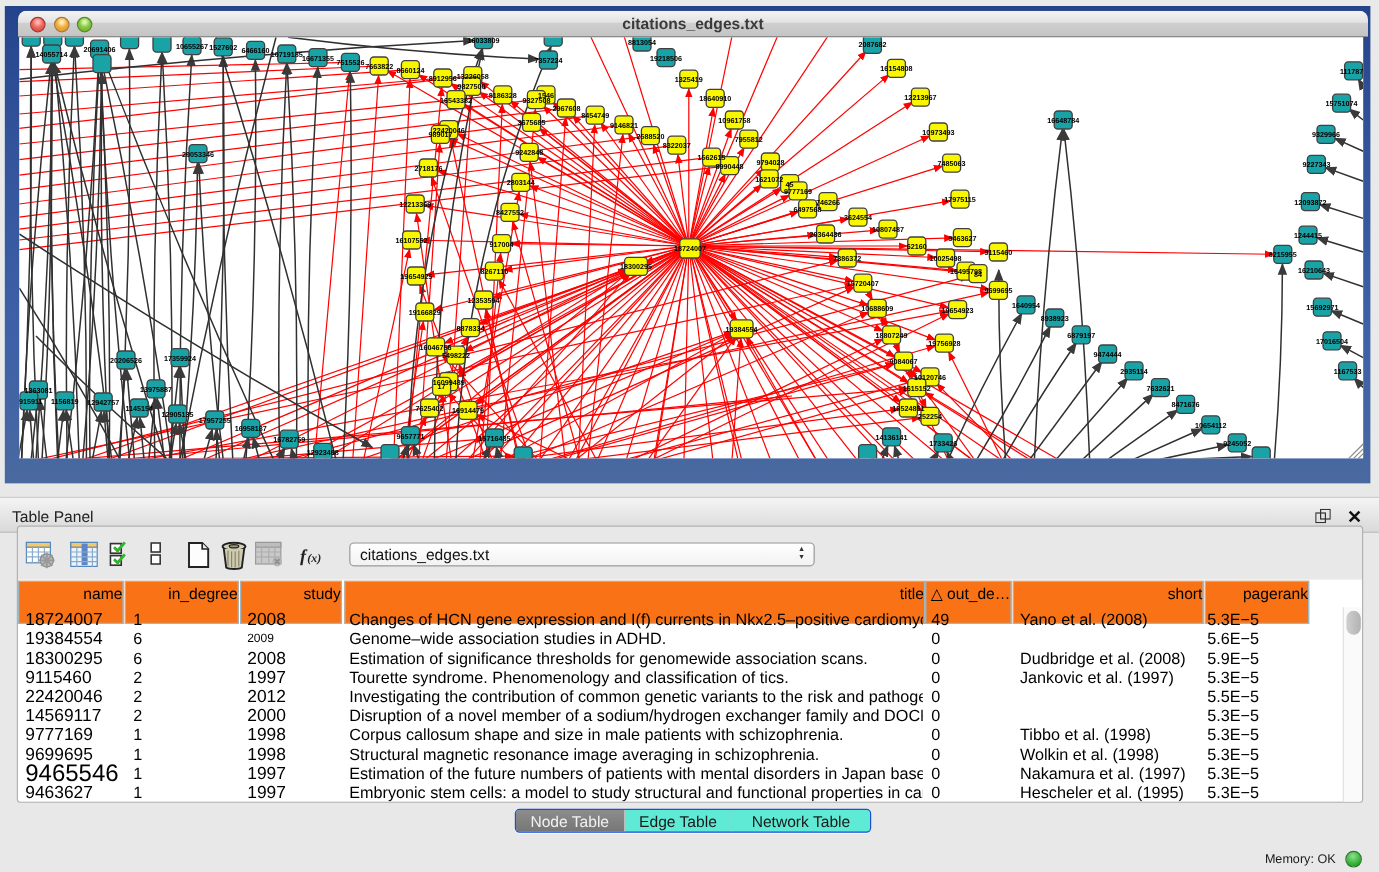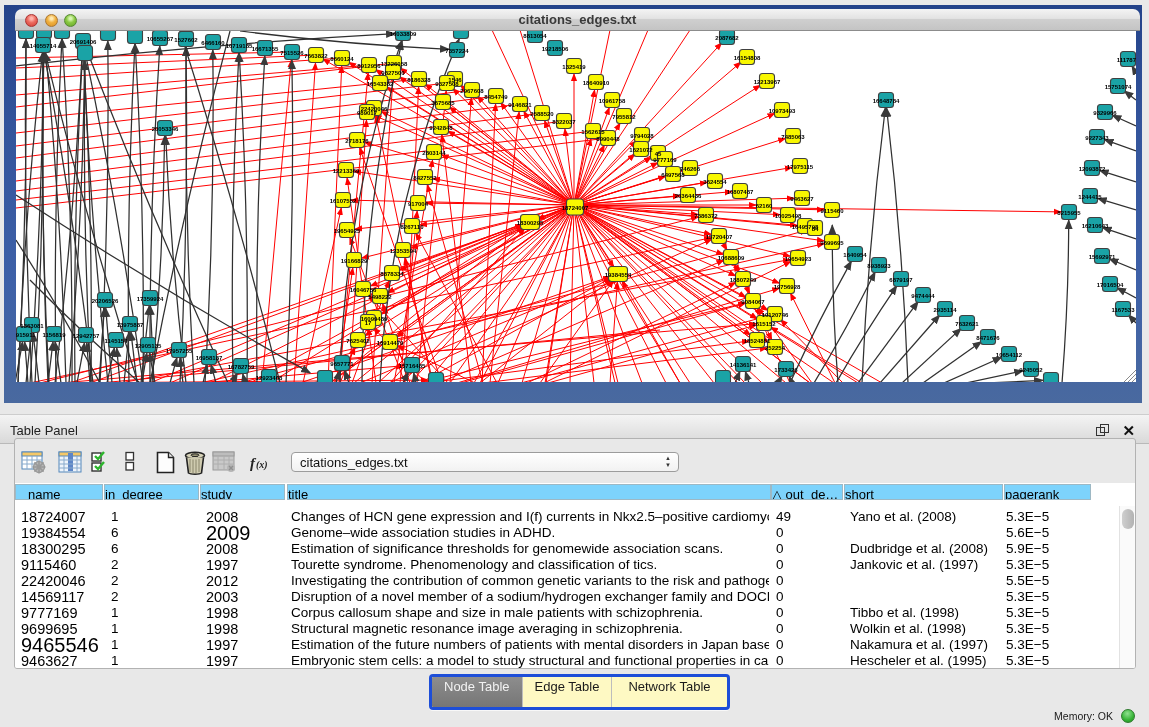--- a/index.html
+++ b/index.html
@@ -12,27 +12,27 @@
 .canvas{position:absolute;left:12px;top:26px;width:1120px;height:351px;background:#fff;overflow:hidden}
 .panel{position:absolute;left:0px;top:403px;width:1149px;height:324px;background:#e8e8e8}
 .phead{position:absolute;left:0;top:11px;width:1149px;height:30px;background:linear-gradient(180deg,#f4f4f4,#d9d9d9);border-top:1px solid #cdcdcd;border-bottom:1px solid #b9b9b9}
 .phead .t{position:absolute;left:10px;top:8px;font-size:13px;color:#222}
 .pbody{position:absolute;left:14px;top:35px;width:1122px;height:231px;border:1px solid #b2b2b2;border-radius:3px;background:#e8e8e8;overflow:hidden}
 .toolbar{position:absolute;left:0;top:0;width:100%;height:44px}
 .combo{position:absolute;left:276px;top:13px;width:388px;height:20px;background:linear-gradient(180deg,#fff,#f2f2f2);border:1px solid #9c9c9c;border-radius:4px;font-size:13px;color:#111;line-height:19px;padding-left:8px}
 .combo .ar{position:absolute;right:7px;top:2px;font-size:6px;color:#333;line-height:7px;text-align:center}
 .grid{position:absolute;left:0;top:45px;width:1078px;font-size:13px}
 .hrow{position:absolute;top:0;left:0;height:21px;white-space:nowrap}
-.hc{position:absolute;top:0;height:16px;background:#7dd3fc;border:1px solid #9db8c4;text-align:left;line-height:20px;color:#000;overflow:hidden}
+.hc{position:absolute;top:0;height:36px;background:#f97316;border:1px solid #9db8c4;text-align:right;line-height:20px;color:#000;overflow:hidden}
 .drow{position:absolute;height:16px;line-height:22px;white-space:nowrap;color:#000;font-size:13.5px}
 .dc{position:absolute;top:0;overflow:hidden}
 .gwrap{position:absolute;left:0;top:44px;width:1120px;height:186px;background:#fff}
 .vscroll{position:absolute;left:1104px;top:67px;width:16px;height:163px;background:#fafafa;border-left:1px solid #e2e2e2}
 .vthumb{position:absolute;left:2px;top:3px;width:12px;height:20px;background:linear-gradient(90deg,#cfcfcf,#b2b2b2);border-radius:6px}
-.tabs{position:absolute;left:429px;top:271px;height:36px;border:3px solid #1d4ed8;border-radius:4px;background:#fef9c3;font-size:13px;display:flex;overflow:hidden;box-shadow:0 1px 0 rgba(255,255,255,.7)}
+.tabs{position:absolute;left:429px;top:271px;height:20px;border:1px solid #1d4ed8;border-radius:4px;background:#5eead4;font-size:13px;display:flex;overflow:hidden;box-shadow:0 1px 0 rgba(255,255,255,.7)}
 .tabs div{padding:1px 12px 0 12px;line-height:18px;color:#1a1a1a;border-right:1px solid #bdbdbd}
 .tabs div:last-child{border-right:none}
 .tabs div.sel{background:linear-gradient(180deg,#8d8d8d,#767676);color:#f2f2f2}
 .mem{position:absolute;right:36px;top:307px;font-size:10.5px;color:#1a1a1a}
 .dot{position:absolute;right:14px;top:306px;width:14px;height:14px;border-radius:50%;background:radial-gradient(circle at 45% 30%,#8fe08f,#35b335 60%,#1f8c1f);border:1px solid #2d7a2d}
 .fltico{position:absolute;right:40px;top:9px;width:13px;height:12px}
 .xico{position:absolute;right:14px;top:7px;font-size:15px;font-weight:bold;color:#111}
 .icon{position:absolute;top:12px}
 </style></head><body>
 <div class="frame">
@@ -709,21 +709,21 @@
           <span class="dc" style="left:96px;width:85px">1</span>
           <span class="dc" style="left:191px;width:85px;font-size:14.5px">2008</span>
           <span class="dc" style="left:276px;width:478px">Changes of HCN gene expression and I(f) currents in Nkx2.5–positive cardiomyoc…</span>
           <span class="dc" style="left:761px;width:68px">49</span>
           <span class="dc" style="left:835px;width:160px">Yano et al. (2008)</span>
           <span class="dc" style="left:991px;width:85px">5.3E−5</span>
         </div>
 <div class="drow" style="top:38px;width:1078px">
           <span class="dc" style="left:6px;width:80px;font-size:14.5px">19384554</span>
           <span class="dc" style="left:96px;width:85px">6</span>
-          <span class="dc" style="left:191px;width:85px;font-size:20px">2009</span>
+          <span class="dc" style="left:191px;width:85px;font-size:10px">2009</span>
           <span class="dc" style="left:276px;width:478px">Genome–wide association studies in ADHD.</span>
           <span class="dc" style="left:761px;width:68px">0</span>
           <span class="dc" style="left:991px;width:85px">5.6E−5</span>
         </div>
 <div class="drow" style="top:54px;width:1078px">
           <span class="dc" style="left:6px;width:80px;font-size:14.5px">18300295</span>
           <span class="dc" style="left:96px;width:85px">6</span>
           <span class="dc" style="left:191px;width:85px;font-size:14.5px">2008</span>
           <span class="dc" style="left:276px;width:478px">Estimation of significance thresholds for genomewide association scans.</span>
           <span class="dc" style="left:761px;width:68px">0</span>
@@ -743,21 +743,21 @@
           <span class="dc" style="left:6px;width:80px;font-size:14.5px">22420046</span>
           <span class="dc" style="left:96px;width:85px">2</span>
           <span class="dc" style="left:191px;width:85px;font-size:14.5px">2012</span>
           <span class="dc" style="left:276px;width:478px">Investigating the contribution of common genetic variants to the risk and pathogen…</span>
           <span class="dc" style="left:761px;width:68px">0</span>
           <span class="dc" style="left:991px;width:85px">5.5E−5</span>
         </div>
 <div class="drow" style="top:102px;width:1078px">
           <span class="dc" style="left:6px;width:80px;font-size:14.5px">14569117</span>
           <span class="dc" style="left:96px;width:85px">2</span>
-          <span class="dc" style="left:191px;width:85px;font-size:14.5px">2003</span>
+          <span class="dc" style="left:191px;width:85px;font-size:14.5px">2000</span>
           <span class="dc" style="left:276px;width:478px">Disruption of a novel member of a sodium/hydrogen exchanger family and DOCK…</span>
           <span class="dc" style="left:761px;width:68px">0</span>
           <span class="dc" style="left:991px;width:85px">5.3E−5</span>
         </div>
 <div class="drow" style="top:118px;width:1078px">
           <span class="dc" style="left:6px;width:80px;font-size:14.5px">9777169</span>
           <span class="dc" style="left:96px;width:85px">1</span>
           <span class="dc" style="left:191px;width:85px;font-size:14.5px">1998</span>
           <span class="dc" style="left:276px;width:478px">Corpus callosum shape and size in male patients with schizophrenia.</span>
           <span class="dc" style="left:761px;width:68px">0</span>

